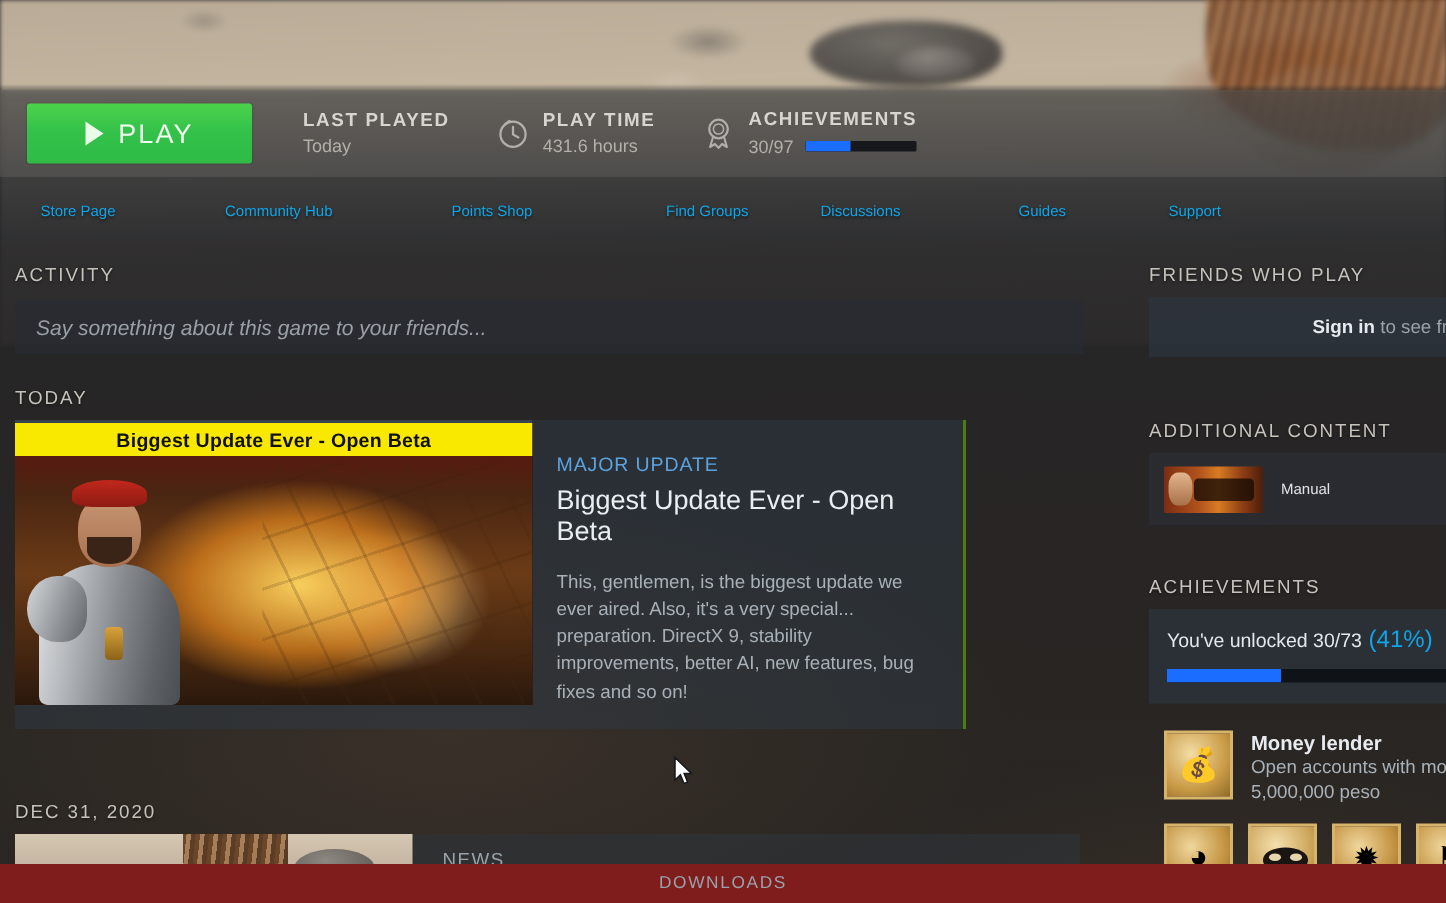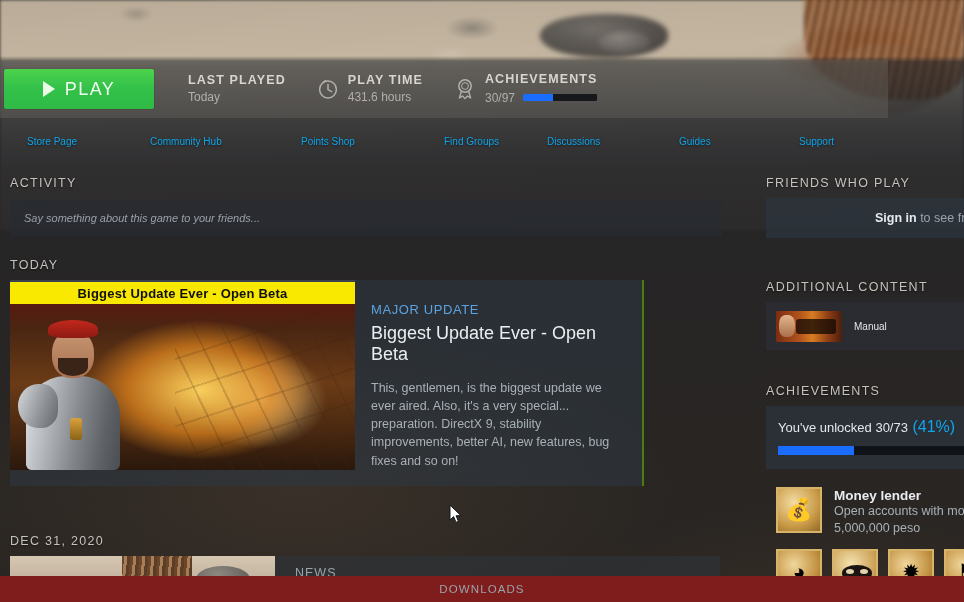--- a/index.html
+++ b/index.html
@@ -106,26 +106,26 @@
     background:
       radial-gradient(ellipse 520px 230px at 300px 330px, rgba(96,74,54,.30), rgba(96,74,54,0) 72%),
       radial-gradient(ellipse 380px 180px at 820px 470px, rgba(92,70,52,.26), rgba(92,70,52,0) 72%),
       linear-gradient(180deg, rgba(58,50,44,.20), rgba(48,42,38,.36));
   }
 
   
   .actionbar {
     position: absolute;
     left: 0; top: 60px;
-    width: 888px; height: 58px;
+    width: 964px; height: 58px;
     background: rgba(120,116,110,.30);
     backdrop-filter: blur(2px);
     display: flex;
     align-items: center;
-    padding-left: 4px;
+    padding-left: 18px;
   }
   .play-btn {
     width: 150px; height: 40px;
     border: 0; border-radius: 2px;
     background: linear-gradient(180deg, #4cd34c 0%, #33c14a 48%, #2fbb46 100%);
     color: #f2fff2;
     display: flex; align-items: center; justify-content: center;
     gap: 10px;
     cursor: pointer;
     box-shadow: 0 0 0 1px rgba(0,0,0,.08);
@@ -208,21 +208,21 @@
   .say-box {
     width: 712px; height: 36px;
     background: rgba(38,44,52,.62);
     border: 0;
     display: flex;
     align-items: center;
     padding: 0 14px;
     cursor: text;
   }
   .say-ph {
-    font-size: 11px;
+    font-size: 14px;
     font-style: italic;
     color: #9aa0a8;
   }
   .day-head {
     font-size: 12.5px;
     letter-spacing: 1.3px;
     color: #c6c2bc;
     text-transform: uppercase;
     margin: 22px 0 8px 0;
     text-shadow: 0 1px 2px rgba(0,0,0,.5);
@@ -621,21 +621,21 @@
     </div>
   </div>
 
   <div class="navtabs" id="navtabs">
       <div class="navtab" style="position: absolute; left: 27px;">Store Page</div>
       <div class="navtab" style="position: absolute; left: 150px;">Community Hub</div>
       <div class="navtab" style="position: absolute; left: 301px;">Points Shop</div>
       <div class="navtab" style="position: absolute; left: 444px;">Find Groups</div>
       <div class="navtab" style="position: absolute; left: 547px;">Discussions</div>
       <div class="navtab" style="position: absolute; left: 679px;">Guides</div>
-      <div class="navtab" style="position: absolute; left: 779px; margin-left: 20px;">Support</div>
+      <div class="navtab" style="position: absolute; left: 779px;">Support</div>
     </div>
 
   <div class="main">
     <div class="sec-head">ACTIVITY</div>
 
     <div class="say-box">
       <span class="say-ph">Say something about this game to your friends...</span>
     </div>
 
     <div class="day-head">TODAY</div>

